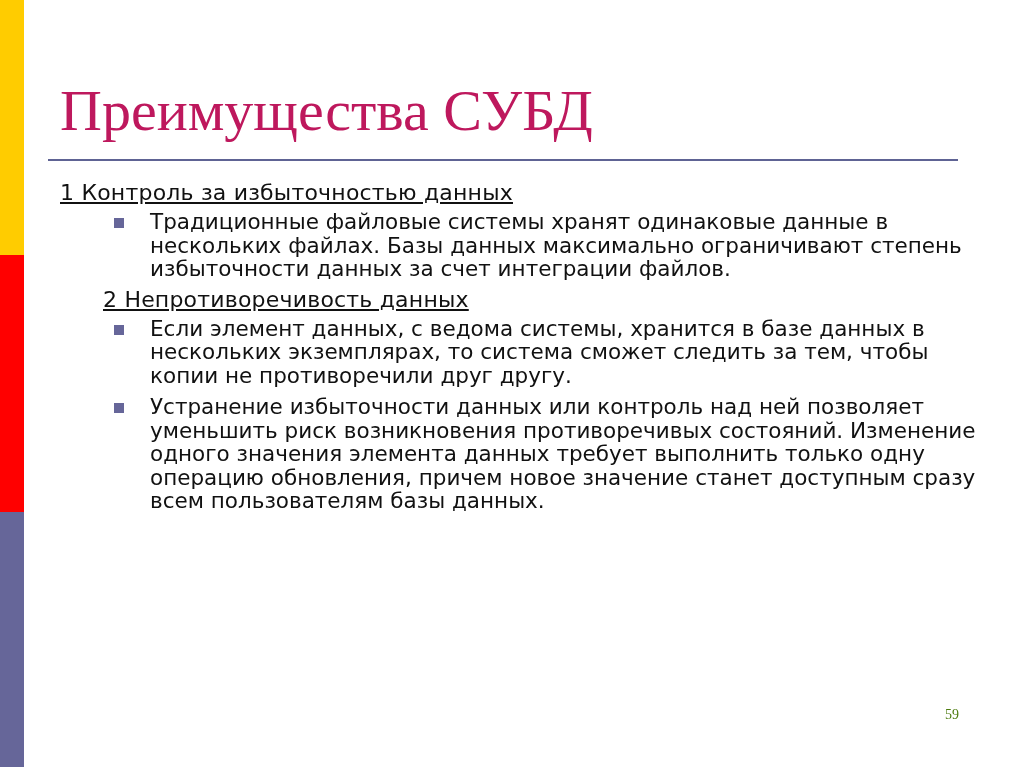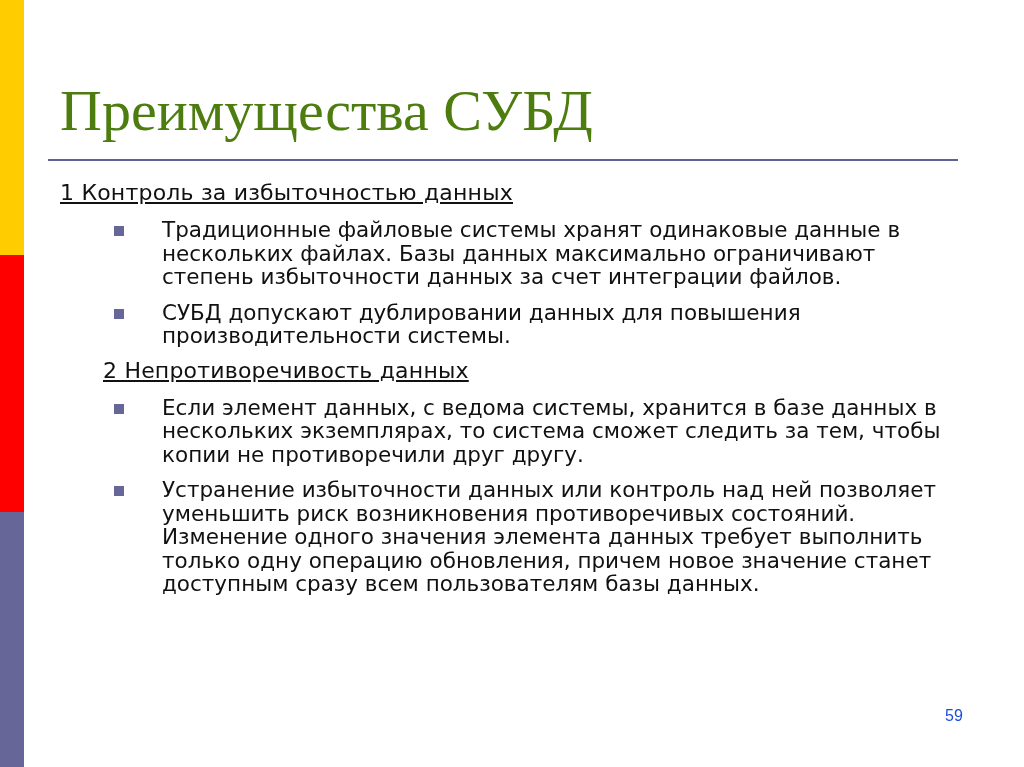--- a/index.html
+++ b/index.html
@@ -2,53 +2,49 @@
 <html><head>
 <meta charset="utf-8">
 <style>
   html, body { margin:0; padding:0; }
   body { width:1024px; height:767px; background:#ffffff; position:relative; overflow:hidden; }
   .sidebar { position:absolute; left:0; top:0; width:24px; height:767px; }
   .seg { position:absolute; left:0; width:24px; }
   .seg.s1 { top:0; height:255px; }
   .seg.s2 { top:255px; height:257px; }
   .seg.s3 { top:512px; height:255px; }
-  .title { position:absolute; left:60px; top:82px; font-family:"Liberation Serif", serif; font-size:58px; color:#4d7c0f; line-height:1; white-space:nowrap; }
+  .title { position:absolute; left:60px; top:82px; font-family:"Liberation Serif", serif; font-size:58px; color:#be185d; line-height:1; white-space:nowrap; }
   .rule { position:absolute; left:48px; top:159px; width:910px; height:2px; background:#5e6394; }
   .content { position:absolute; left:60px; top:180px; width:920px; font-family:"DejaVu Sans", sans-serif; color:#111; }
   .heading { font-size:22px; line-height:26px; margin:0 0 4px 0; letter-spacing:0.2px;text-decoration:underline; }
   .item { position:relative; padding-left:90px; font-size:21.5px; line-height:23.5px; margin-bottom:8px; }
   .bullet { position:absolute; left:54px; top:8px; width:10px; height:10px; }
-  .item p { margin:12px; }
+  .item p { margin:0; }
   .heading.h2 { margin-top:-2px;margin-left:43px; }
-  .page-num { position:absolute; left:945px; top:707px; font-family:Liberation Sans, sans-serif; font-size:16px; color:#1d4ed8; }
+  .page-num { position:absolute; left:945px; top:707px; font-family:Liberation Serif, serif; font-size:14px; color:#4d7c0f; }
 </style>
 </head>
 <body>
 
 <div class="sidebar">
   <div class="seg s1" style="background:#ffcc00"></div>
   <div class="seg s2" style="background:#ff0000"></div>
   <div class="seg s3" style="background:#666699"></div>
 </div>
 
 <div class="title">Преимущества СУБД</div>
 <div class="rule"></div>
 
 <div class="content">
   <div class="heading">1 Контроль за избыточностью данных</div>
 
   <div class="item">
     <span class="bullet" style="background:#666699"></span>
     <p>Традиционные файловые системы хранят одинаковые данные в нескольких файлах. Базы данных максимально ограничивают степень избыточности данных за счет интеграции файлов.</p>
   </div>
-  <div class="item">
-    <span class="bullet" style="background:#666699"></span>
-    <p>СУБД допускают дублировании данных для повышения производительности системы.</p>
-  </div>
 
   <div class="heading h2">2 Непротиворечивость данных</div>
 
   <div class="item">
     <span class="bullet" style="background:#666699"></span>
     <p>Если элемент данных, с ведома системы, хранится в базе данных в нескольких экземплярах, то система сможет следить за тем, чтобы копии не противоречили друг другу.</p>
   </div>
   <div class="item">
     <span class="bullet" style="background:#666699"></span>
     <p>Устранение избыточности данных или контроль над ней позволяет уменьшить риск возникновения противоречивых состояний. Изменение одного значения элемента данных требует выполнить только одну операцию обновления, причем новое значение станет доступным сразу всем пользователям базы данных.</p>

